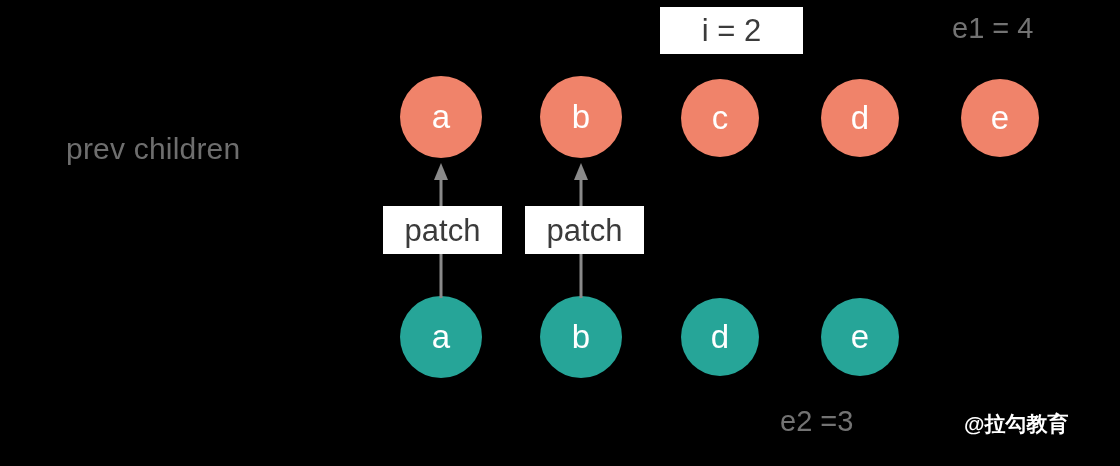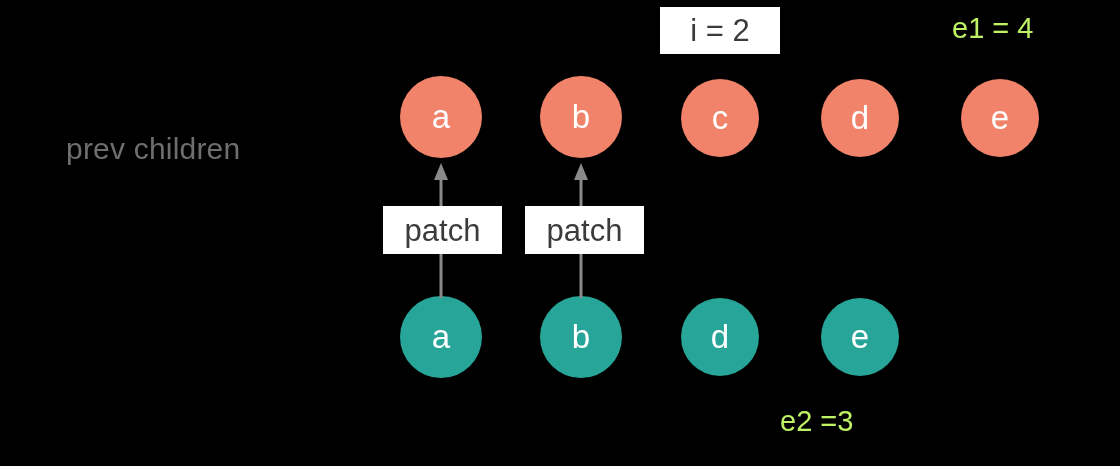--- a/index.html
+++ b/index.html
@@ -58,21 +58,21 @@
     justify-content: center;
     font-size: 31px;
     font-weight: 400;
     line-height: 1;
     white-space: nowrap;
   }
 
   
   .annot {
     position: absolute;
-    color: #bef264;
+    color: #737373;
     font-size: 29px;
     font-weight: 400;
     white-space: nowrap;
   }
 
   
   .watermark {
     position: absolute;
     color: #ffffff;
     font-size: 21px;
@@ -134,24 +134,25 @@
         <line x1="441" y1="298" x2="441" y2="175" stroke="#8a8a8a" stroke-width="3"></line>
         <polygon points="441,163 434,180 448,180" fill="#8a8a8a"></polygon>
       </g>
       <g>
         <line x1="581" y1="298" x2="581" y2="175" stroke="#8a8a8a" stroke-width="3"></line>
         <polygon points="581,163 574,180 588,180" fill="#8a8a8a"></polygon>
       </g>
     </svg>
 
   <div id="callouts">
-      <div class="box" style="left: 660px; top: 7px; width: 120px; height: 47px;">i = 2</div>
+      <div class="box" style="left: 660px; top: 7px; width: 143px; height: 47px;">i = 2</div>
       <div class="box" style="left: 383px; top: 206px; width: 119px; height: 48px;">patch</div>
       <div class="box" style="left: 525px; top: 206px; width: 119px; height: 48px;">patch</div>
     </div>
 
   <div id="annotations">
       <div class="annot" style="left: 952px; top: 12px;">e1 = 4</div>
       <div class="annot" style="left: 780px; top: 405px;">e2 =3</div>
     </div>
 
+  <div class="watermark" id="watermark" style="left: 964px; top: 410px;">@拉勾教育</div>
 
 </div>
 
 </body></html>

